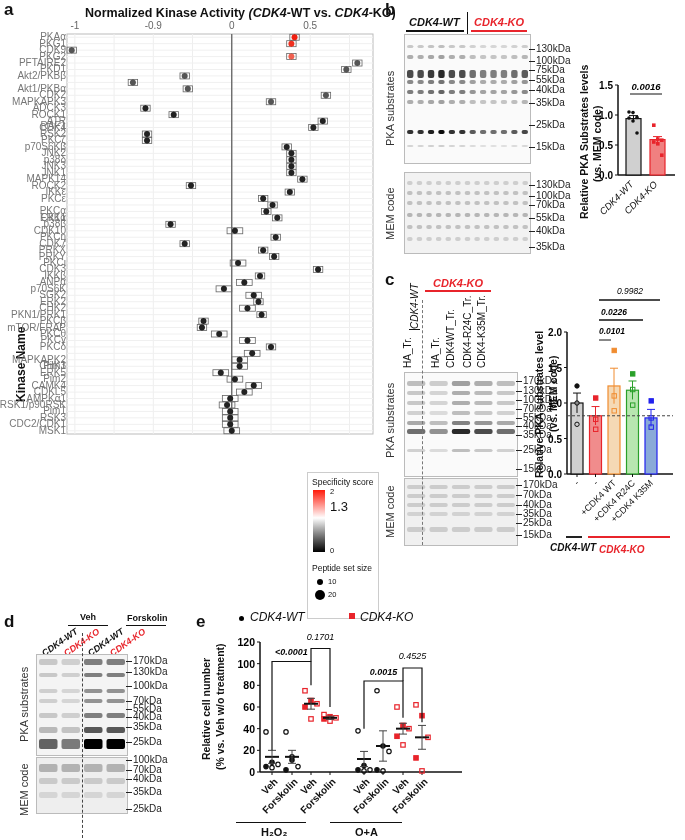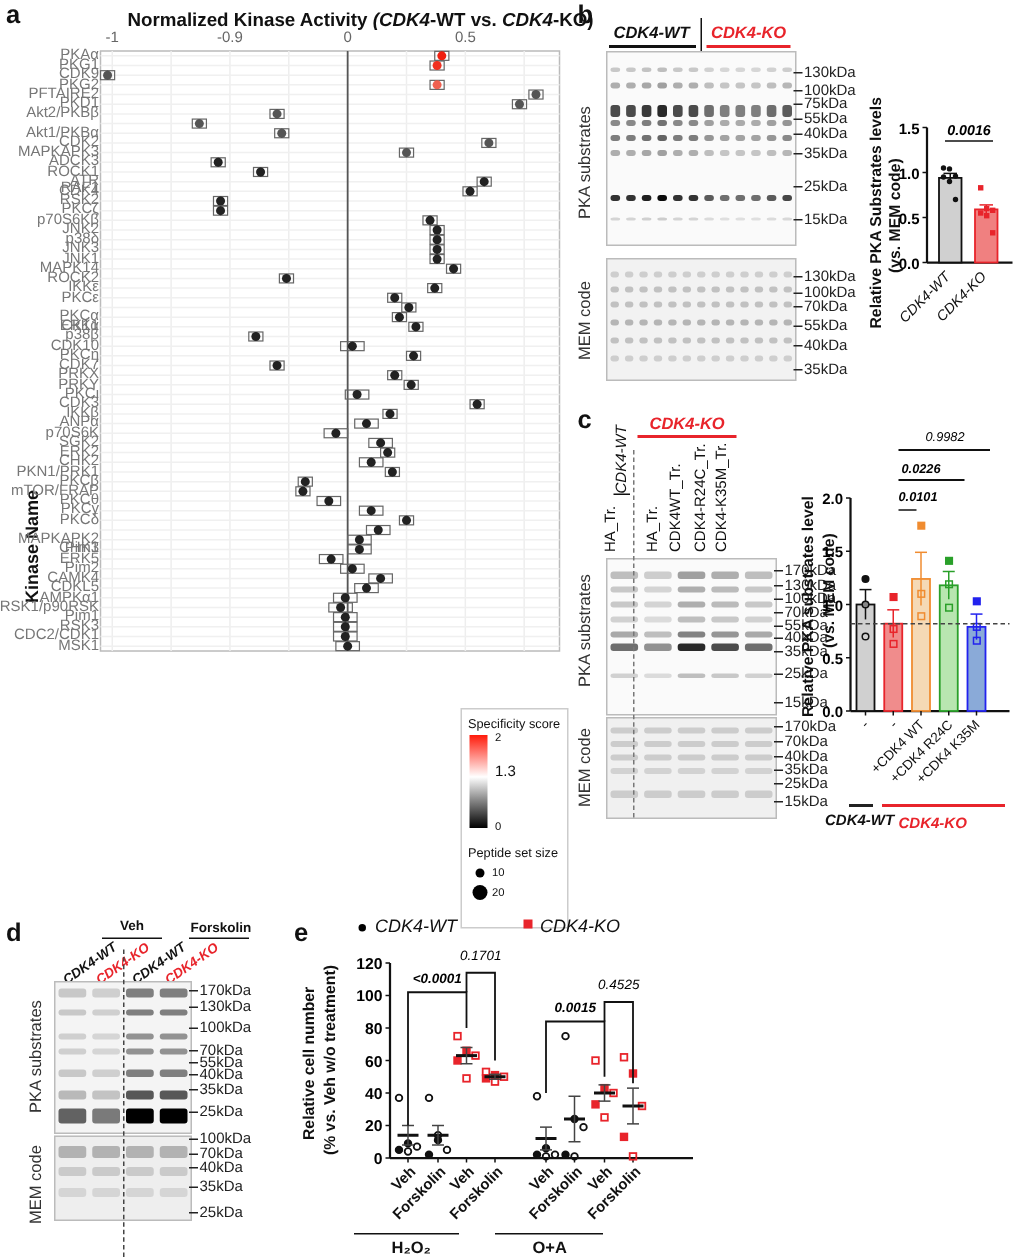--- a/index.html
+++ b/index.html
@@ -353,21 +353,21 @@
     <circle cx="163.2" cy="390.3225806451613" r="3" fill="#222"></circle>
     <rect x="156.9230769230769" y="393.7741935483871" width="15.692307692307708" height="6" fill="none" stroke="#666" stroke-width="0.8"></rect>
     <line x1="164.76923076923077" x2="164.76923076923077" y1="393.7741935483871" y2="399.7741935483871" stroke="#444"></line>
     <circle cx="164.76923076923077" cy="396.7741935483871" r="3" fill="#222"></circle>
   </svg>
 
 <div class="abs" style="left:307px;top:472px;width:70px;height:145px;background:#fff;border:1px solid #ccc;">
   <div class="abs" style="left:4px;top:4px;font-size:8.5px;white-space:nowrap;">Specificity score</div>
   <div class="abs" style="left:5px;top:17px;width:12px;height:62px;background:linear-gradient(#ff1a0a,#ffffff 45%,#888 70%,#000);"></div>
   <div class="abs" style="left:22px;top:14px;font-size:7.5px;">2</div>
-  <div class="abs" style="left:22px;top:36px;font-size:10px;">1.3</div>
+  <div class="abs" style="left:22px;top:26px;font-size:13px;">1.3</div>
   <div class="abs" style="left:22px;top:73px;font-size:7.5px;">0</div>
   <div class="abs" style="left:4px;top:90px;font-size:8.5px;white-space:nowrap;">Peptide set size</div>
   <div class="abs" style="left:9px;top:106px;width:6px;height:6px;border-radius:50%;background:#000;"></div>
   <div class="abs" style="left:20px;top:104px;font-size:7.5px;">10</div>
   <div class="abs" style="left:7px;top:117px;width:10px;height:10px;border-radius:50%;background:#000;"></div>
   <div class="abs" style="left:20px;top:117px;font-size:7.5px;">20</div>
 </div>
 
 <div class="panel-letter" style="left:385px;top:0;">b</div>
 <div class="abs ital bold" style="left:409px;top:16px;font-size:11px;">CDK4-WT</div>

